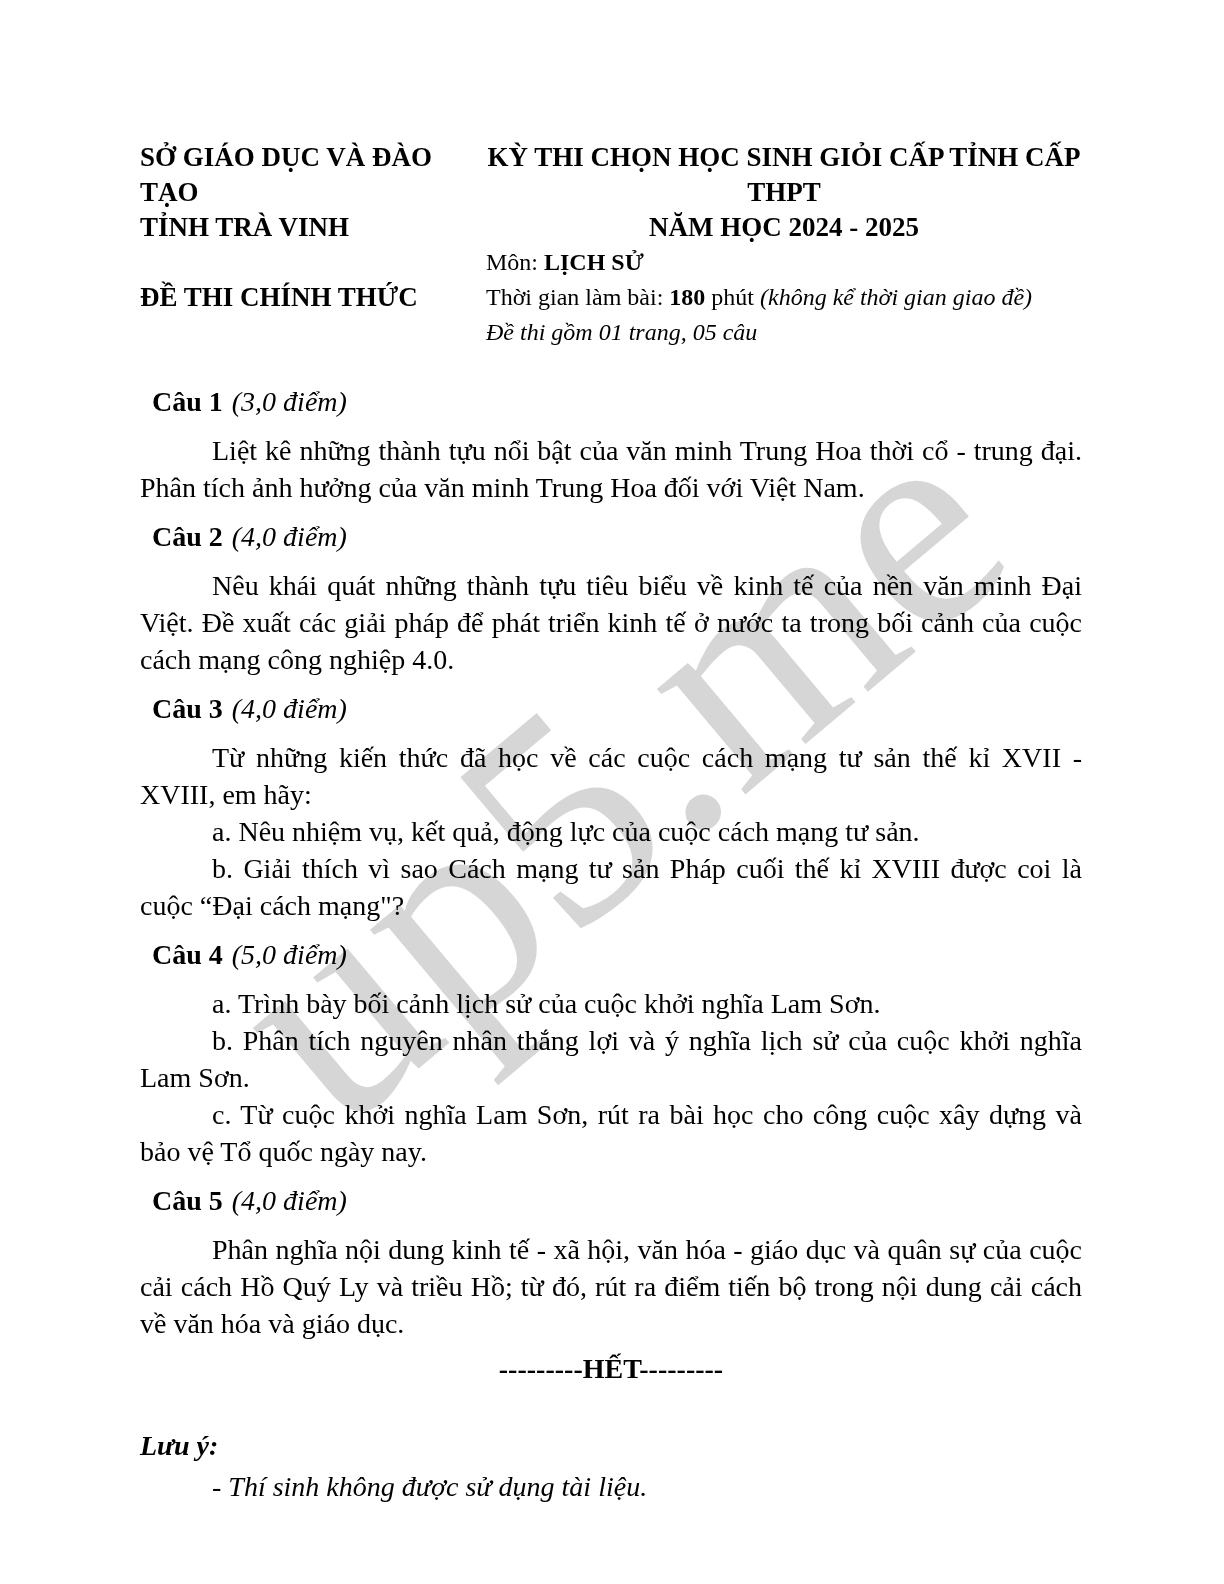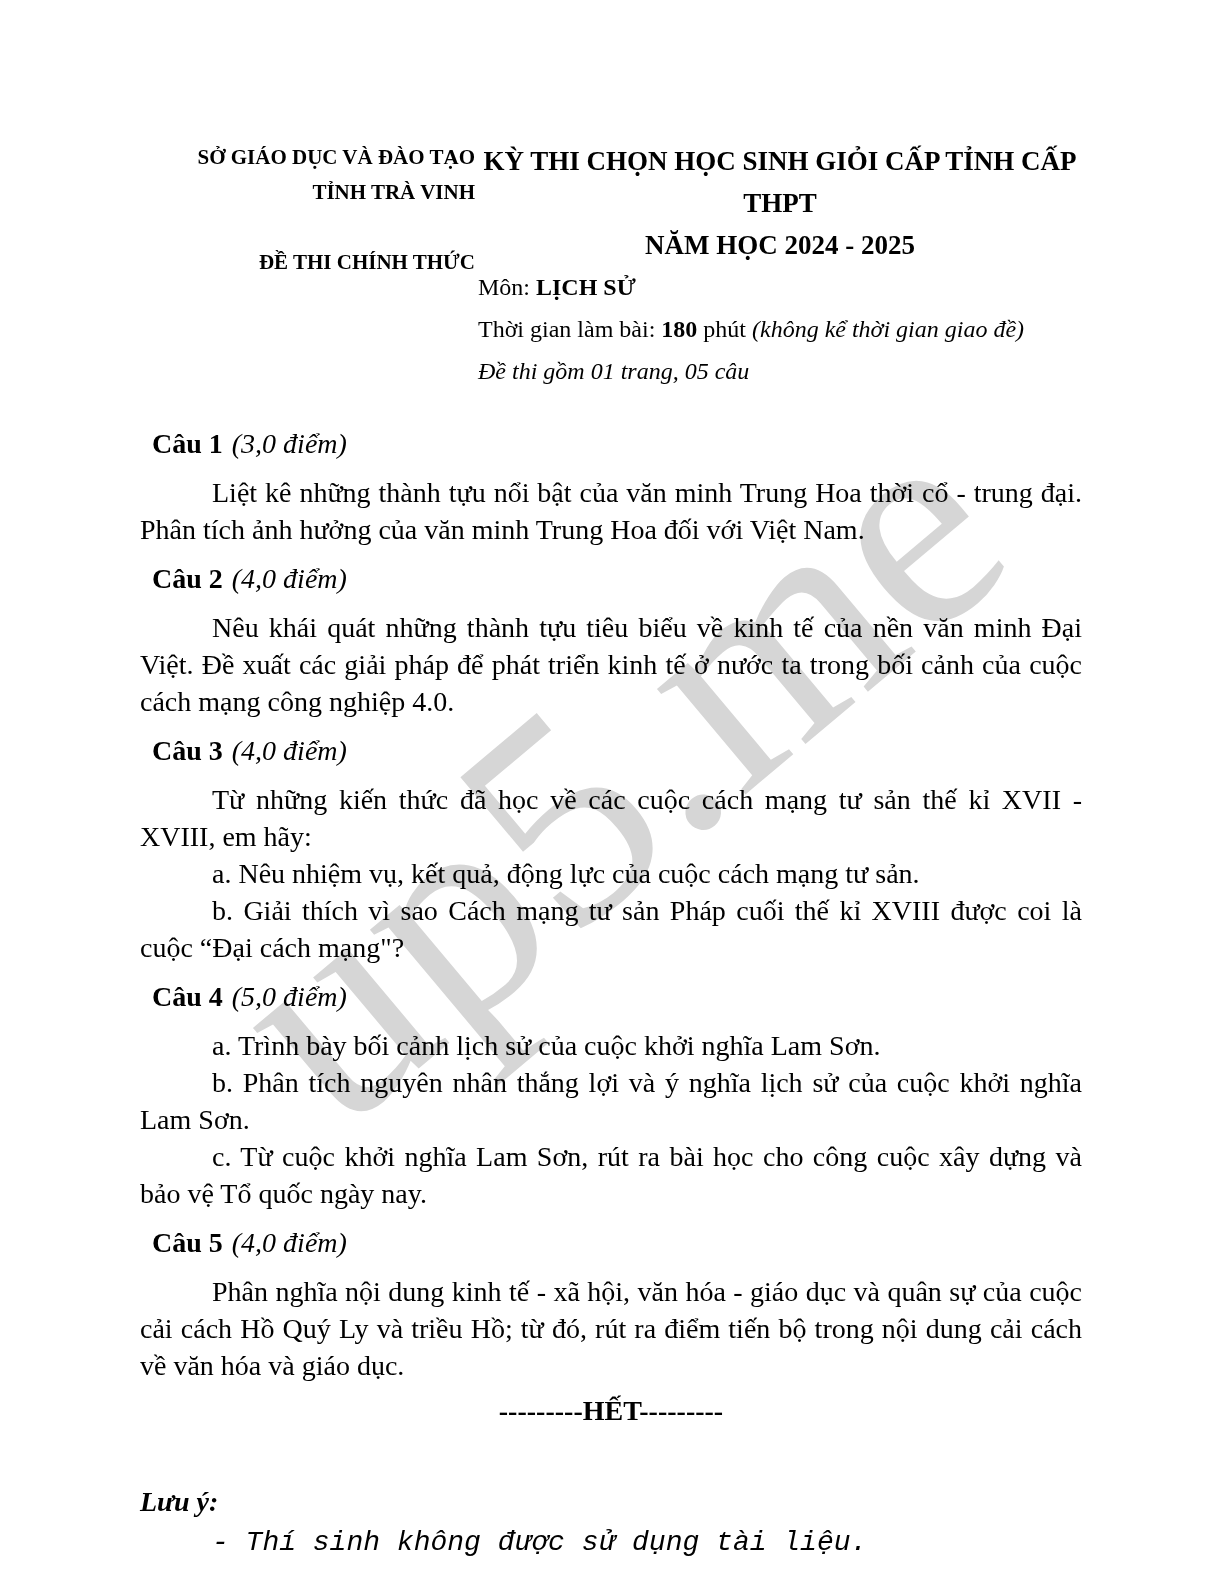--- a/index.html
+++ b/index.html
@@ -28,32 +28,32 @@
   }
   .content {
     position: relative;
     z-index: 1;
     padding: 140px 142px 0 140px;
   }
   
   .header { display: flex; align-items: flex-start; }
   .header-left {
     width: 335px;
-    text-align: right;
+    text-align: left;
     font-weight: bold;
-    font-size: 21px;
+    font-size: 27px;
     line-height: 35px;
     flex: none;
   }
   .header-left .official { margin-top: 35px; }
   .header-right {
     flex: 1;
-    margin-left: 3px;
+    margin-left: 11px;
     font-size: 27px;
-    line-height: 42px;
+    line-height: 35px;
   }
   .header-right .title { text-align: center; font-weight: bold; }
   .header-right .meta  { text-align: left; font-size: 24px; }
   .b  { font-weight: bold; }
   .i  { font-style: italic; }
   
   .body { margin-top: 33px; font-size: 28px; line-height: 37px; }
   .q-head { margin: 12px; text-align: left; }
   .q-label { font-weight: bold; }
   .q-points { font-style: italic; margin-left: 9px; }
@@ -61,23 +61,23 @@
     margin: 0;
     text-align: justify;
     text-indent: 72px;
   }
   .end-line {
     margin: 8px;
     text-align: center;
     font-weight: bold;
   }
   
-  .notes { margin-top: 52px; font-size: 28px; line-height: 41px; }
+  .notes { margin-top: 38px; font-size: 28px; line-height: 41px; }
   .notes-label { font-weight: bold; font-style: italic; margin: 0; }
-  .note-item { font-style: italic; margin: 0; text-indent: 72px; text-align: left; font-family: Liberation Mono, monospace; }
+  .note-item { font-style: italic; margin: 0; text-indent: 72px; text-align: left; }
 </style>
 </head>
 <body>
 
 <div class="page">
 
   <div class="watermark">up5.me</div>
 
   <div class="content">
 

